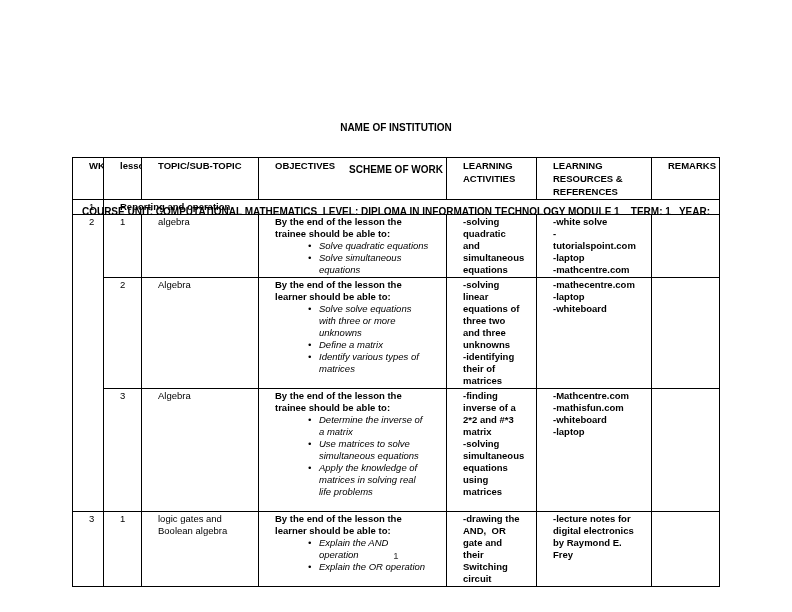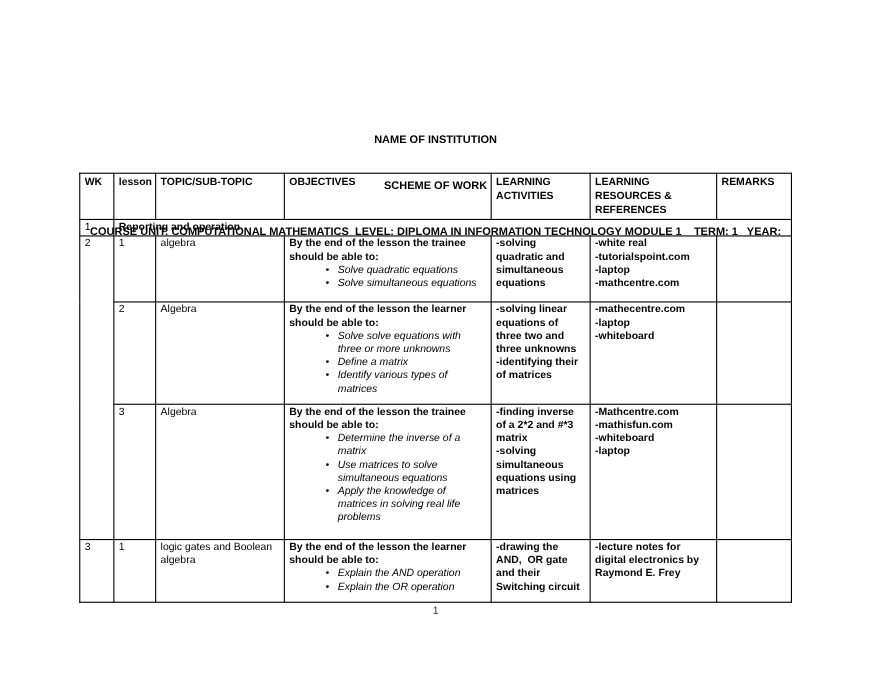--- a/index.html
+++ b/index.html
@@ -30,21 +30,21 @@
     left: 72px;
     width: 647px;
     border-collapse: collapse;
     table-layout: fixed;
     font-size: 9.5px;
     line-height: 12px;
   }
   table.sow th, table.sow td {
     border: 1px solid #000000;
     vertical-align: top;
-    padding: 1px 4px;
+    padding: 1px 16px;
     text-align: left;
     box-sizing: border-box;
     overflow: hidden;
   }
   table.sow th {
     font-weight: bold;
     font-size: 9.5px;
     line-height: 13px;
   }
   td .t { white-space: pre-wrap; font-weight: bold; }
@@ -125,21 +125,21 @@
           <div class="t">By the end of the lesson the trainee should be able to:</div>
           <ul class="obj-list">
             <li>Solve quadratic equations</li>
             <li>Solve simultaneous equations</li>
           </ul>
         </td>
         <td>
           <div class="t">-solving quadratic and simultaneous equations</div>
         </td>
         <td>
-          <div class="t">-white real</div>
+          <div class="t">-white solve</div>
           <div class="t">-tutorialspoint.com</div>
           <div class="t">-laptop</div>
           <div class="t">-mathcentre.com</div>
         </td>
         <td></td>
       </tr>
 
       <tr style="height:93px">
         <td>2</td>
         <td>Algebra</td>

